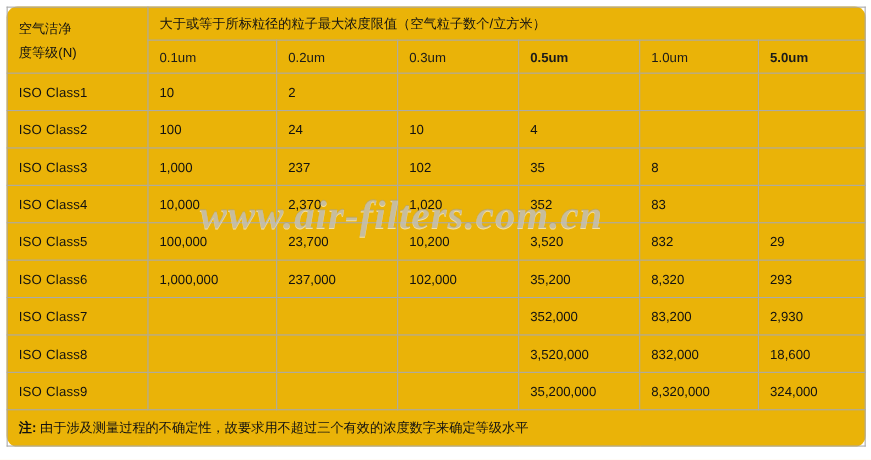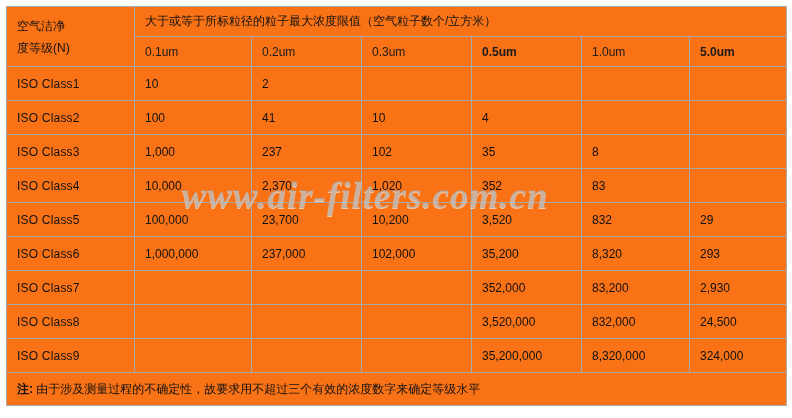--- a/index.html
+++ b/index.html
@@ -17,21 +17,22 @@
   #sheet {
     position: relative;
     width: 792px;
     height: 418px;
   }
   table.cleanroom {
     border-collapse: collapse;
     table-layout: fixed;
     width: 780px;
     margin: 6px 6px 0 6px;
-    background: #f97316;
+    background: #eab308;
+    border-radius: 10px;
   }
   table.cleanroom td, table.cleanroom th {
     border: 1px solid #aaaaaa;
     padding: 0 10px;
     font-size: 12px;
     font-weight: normal;
     text-align: left;
     vertical-align: middle;
     background: transparent;
   }
@@ -144,21 +145,21 @@
         <td class="value">2</td>
         <td class="value empty"></td>
         <td class="value empty"></td>
         <td class="value empty"></td>
         <td class="value empty"></td>
       </tr>
 
       <tr class="data-row">
         <td class="class-label">ISO Class2</td>
         <td class="value">100</td>
-        <td class="value">41</td>
+        <td class="value">24</td>
         <td class="value">10</td>
         <td class="value">4</td>
         <td class="value empty"></td>
         <td class="value empty"></td>
       </tr>
 
       <tr class="data-row">
         <td class="class-label">ISO Class3</td>
         <td class="value">1,000</td>
         <td class="value">237</td>
@@ -208,21 +209,21 @@
         <td class="value">2,930</td>
       </tr>
 
       <tr class="data-row">
         <td class="class-label">ISO Class8</td>
         <td class="value empty"></td>
         <td class="value empty"></td>
         <td class="value empty"></td>
         <td class="value">3,520,000</td>
         <td class="value">832,000</td>
-        <td class="value">24,500</td>
+        <td class="value">18,600</td>
       </tr>
 
       <tr class="data-row">
         <td class="class-label">ISO Class9</td>
         <td class="value empty"></td>
         <td class="value empty"></td>
         <td class="value empty"></td>
         <td class="value">35,200,000</td>
         <td class="value">8,320,000</td>
         <td class="value">324,000</td>

